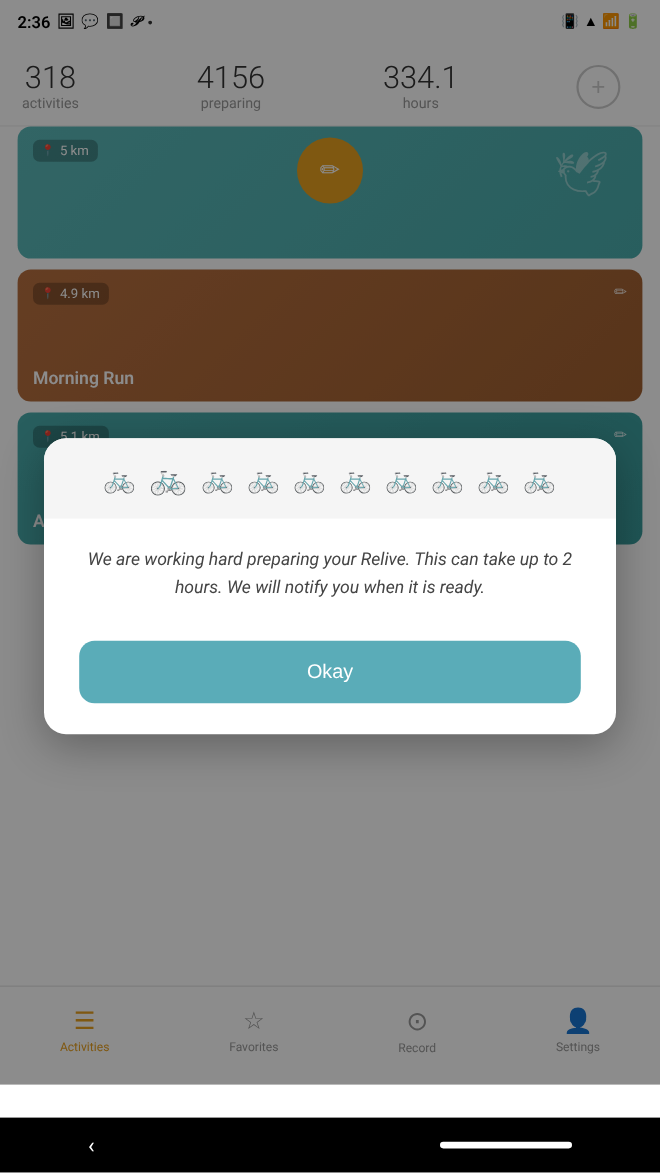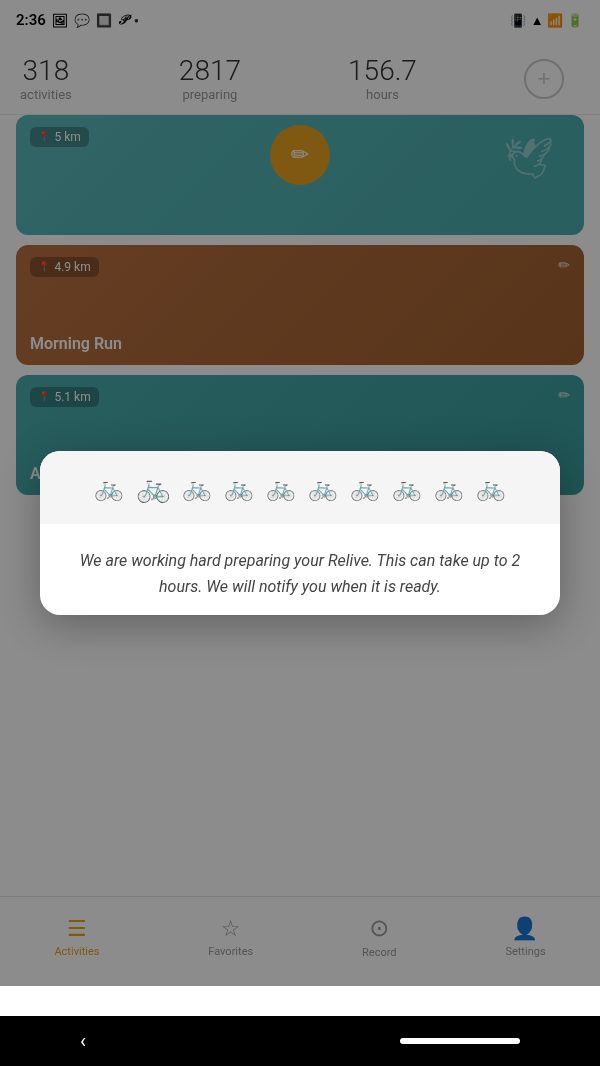--- a/index.html
+++ b/index.html
@@ -289,25 +289,25 @@
 </div>
 
 <div class="app-bg">
 
   <div class="stats-header">
     <div class="stat-item">
       <div class="stat-number">318</div>
       <div class="stat-label">activities</div>
     </div>
     <div class="stat-item">
-      <div class="stat-number">2817</div>
+      <div class="stat-number">4156</div>
       <div class="stat-label">preparing</div>
     </div>
     <div class="stat-item">
-      <div class="stat-number">156.7</div>
+      <div class="stat-number">334.1</div>
       <div class="stat-label">hours</div>
     </div>
     <button class="add-btn">
       <span>+</span>
     </button>
   </div>
 
 
   <div class="activity-card card-green">
     <div class="card-badge">
@@ -373,18 +373,19 @@
     <span class="bike-icon">🚲</span>
     <span class="bike-icon">🚲</span>
     <span class="bike-icon">🚲</span>
     <span class="bike-icon">🚲</span>
   </div>
 
   <div class="dialog-body">
     <p class="dialog-text">We are working hard preparing your Relive. This can take up to 2 hours. We will notify you when it is ready.</p>
   </div>
 
+  <button class="dialog-btn">Okay</button>
 </div>
 
 <div class="home-bar">
   <span class="home-back">‹</span>
   <div class="home-pill"></div>
 </div>
 
 </body></html>

